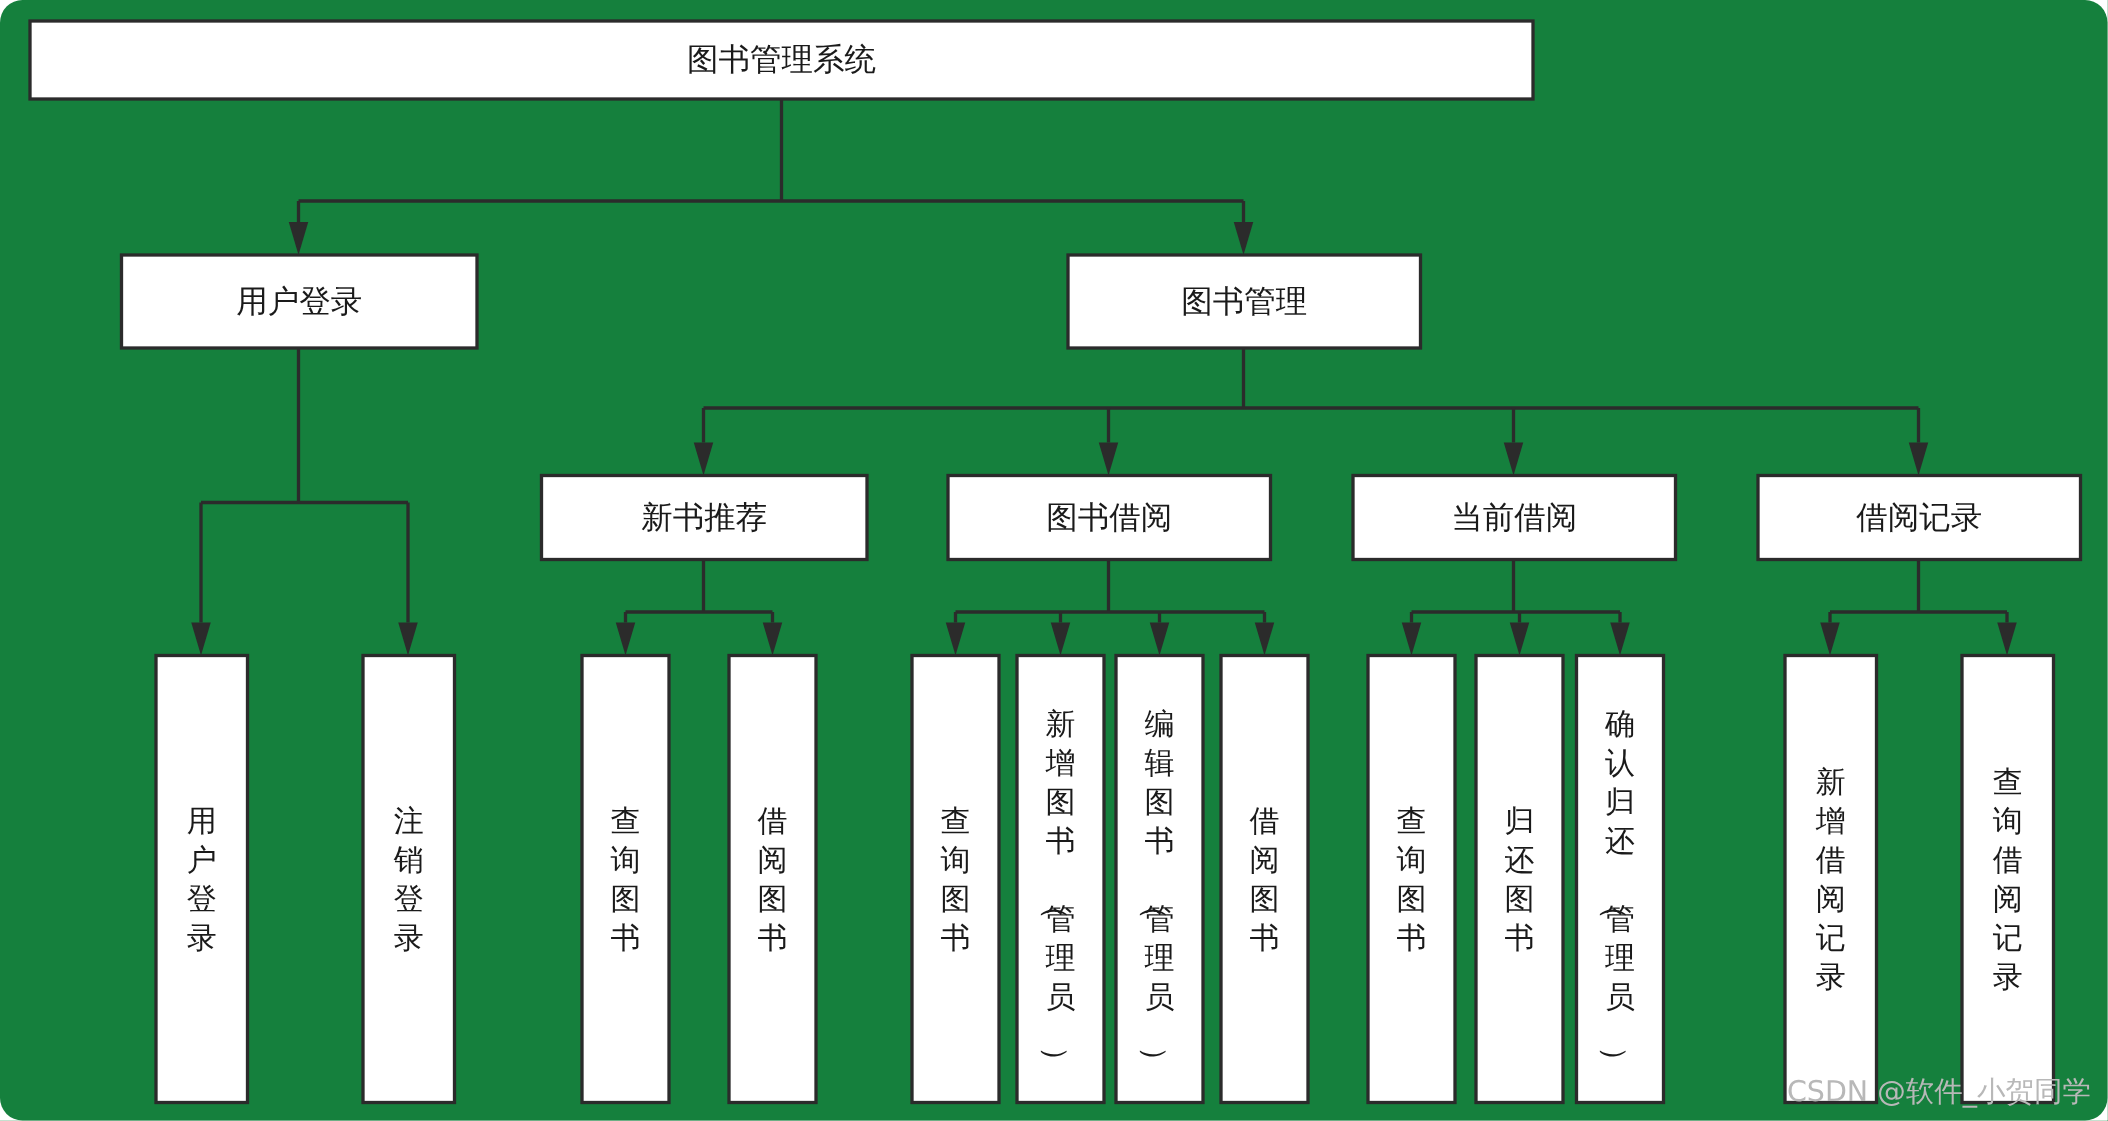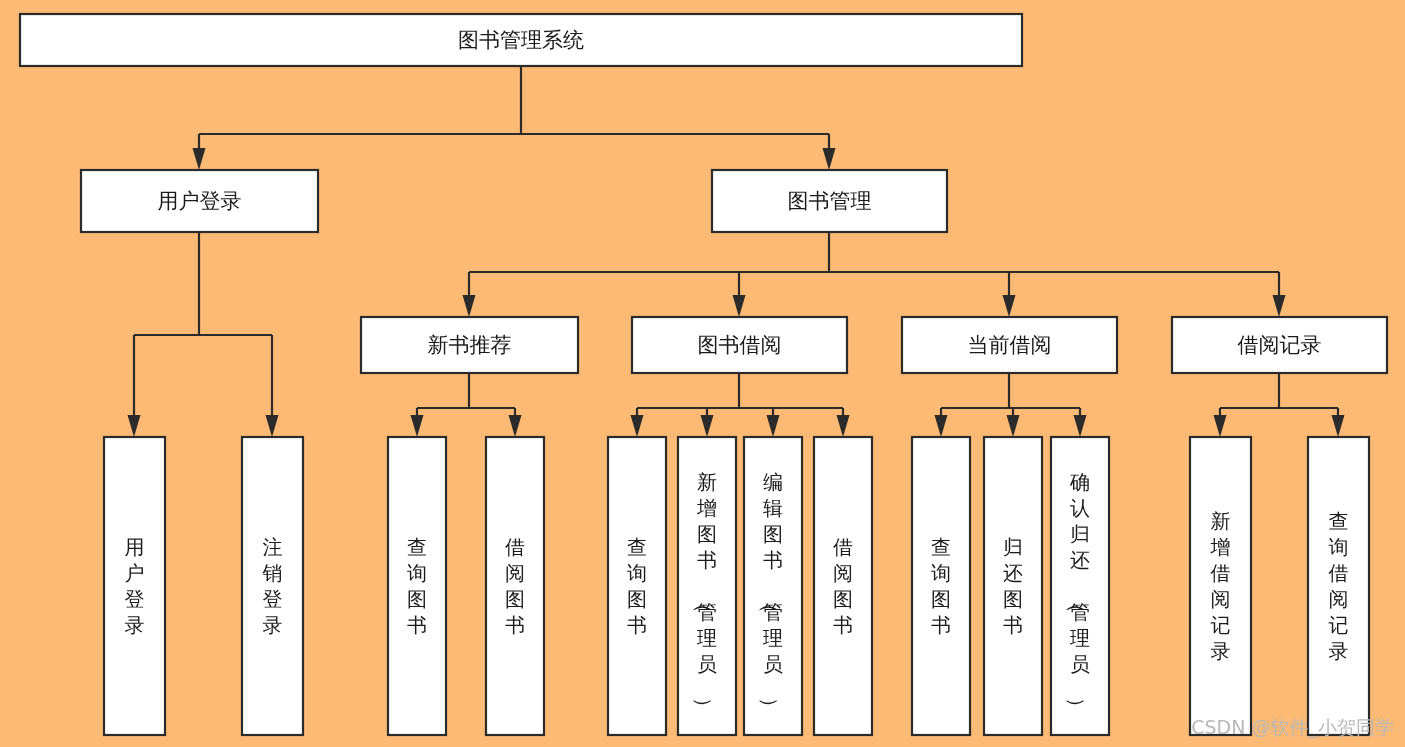--- a/index.html
+++ b/index.html
@@ -12,21 +12,22 @@
     width: 1405px;
     height: 747px;
     font-family: "DejaVu Sans", "Liberation Sans", sans-serif;
     overflow: hidden;
     position: relative;
   }
   #diagram-root {
     position: relative;
     width: 1405px;
     height: 747px;
-    background: #fdba74;
+    background: #15803d;
+    border-radius: 15px;
   }
   svg.diagram-canvas {
     position: absolute;
     left: 0;
     top: 0;
     width: 1405px;
     height: 747px;
     display: block;
   }
   .node-box {

